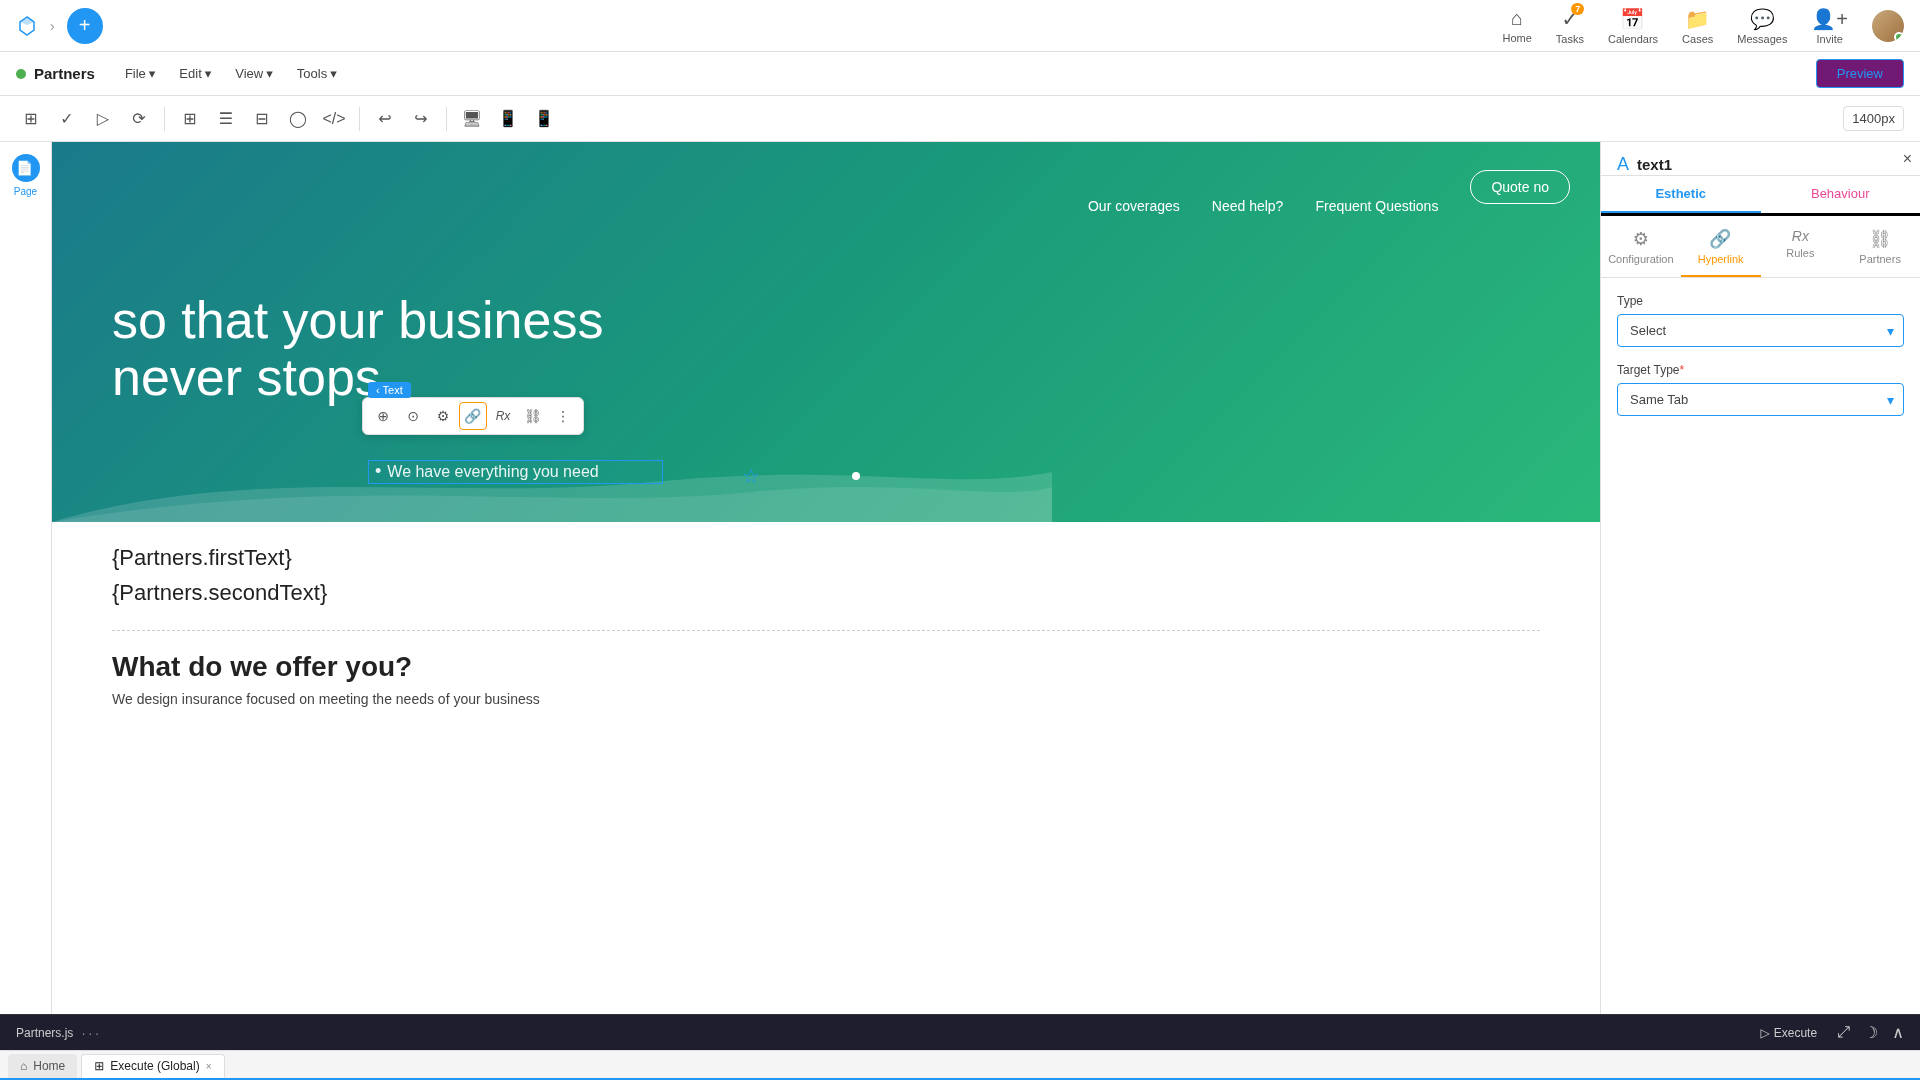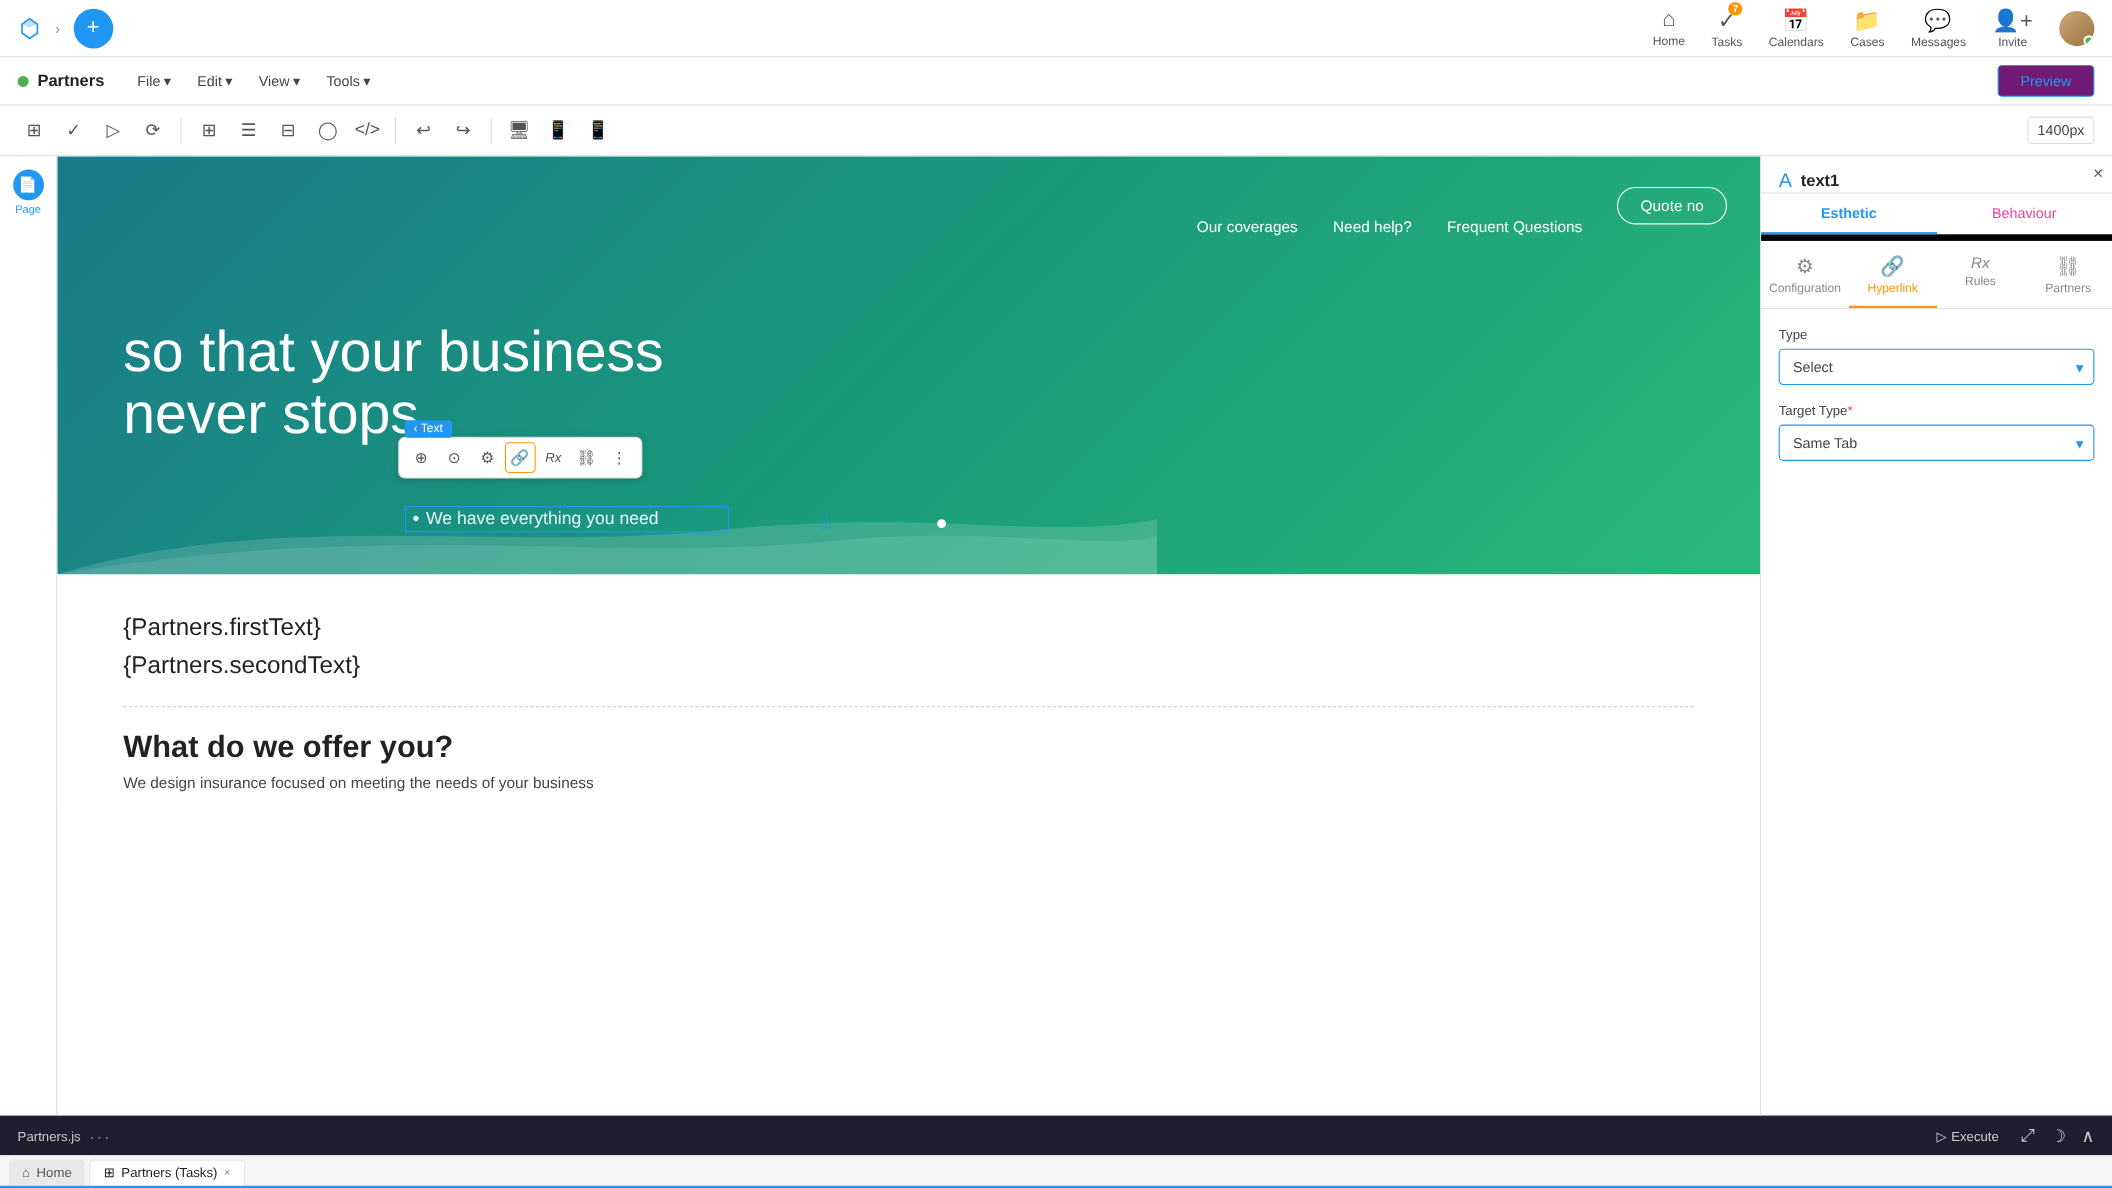--- a/index.html
+++ b/index.html
@@ -183,21 +183,21 @@
       bottom: 0;
       left: 0;
       right: 0;
       height: 80px;
       background: transparent;
     }
 
     
     .white-section {
       background: #fff;
-      padding: 30px 60px 20px;
+      padding: 18px 60px 20px;
     }
     .template-vars { font-size: 22px; color: #222; line-height: 1.6; margin-bottom: 20px; }
     .divider-dotted { border: none; border-top: 1.5px dashed #ccc; margin: 0 0 20px; }
     .offer-title { font-size: 28px; font-weight: 700; color: #222; margin-bottom: 8px; }
     .offer-desc { font-size: 14px; color: #444; }
 
     
     .right-panel {
       width: 320px;
       background: #fff;
@@ -218,21 +218,21 @@
       display: flex;
       align-items: center;
       gap: 8px;
       border-bottom: 1px solid #e0e0e0;
       position: relative;
     }
     .panel-title-icon { color: #2196F3; font-size: 18px; }
     .panel-title { font-size: 15px; font-weight: 600; color: #222; }
     .panel-tabs {
       display: flex;
-      border-bottom: 6px solid #000000;
+      border-bottom: 3px solid #000000;
     }
     .panel-tab {
       flex: 1; text-align: center; padding: 10px 0;
       font-size: 13px; color: #2196F3; cursor: pointer; border-bottom: 2px solid transparent;
     }
     .panel-tab.active { border-bottom: 2px solid #2196F3; font-weight: 600; }
     .panel-tab:not(.active) { color: #ec4899; }
 
     
     .panel-subtabs {
@@ -532,17 +532,17 @@
   </div>
 </div>
 
 <div class="tab-bar">
   <div class="tab-item">
     <span class="tab-icon">⌂</span>
     <span>Home</span>
   </div>
   <div class="tab-item active">
     <span class="tab-icon">⊞</span>
-    <span>Partners (Tasks)</span>
+    <span>Execute (Global)</span>
     <span class="tab-close">×</span>
   </div>
   <div style="width:100%;height:2px;background:#2196F3;position:absolute;bottom:0;left:0;"></div>
 </div>
 
 </body></html>

